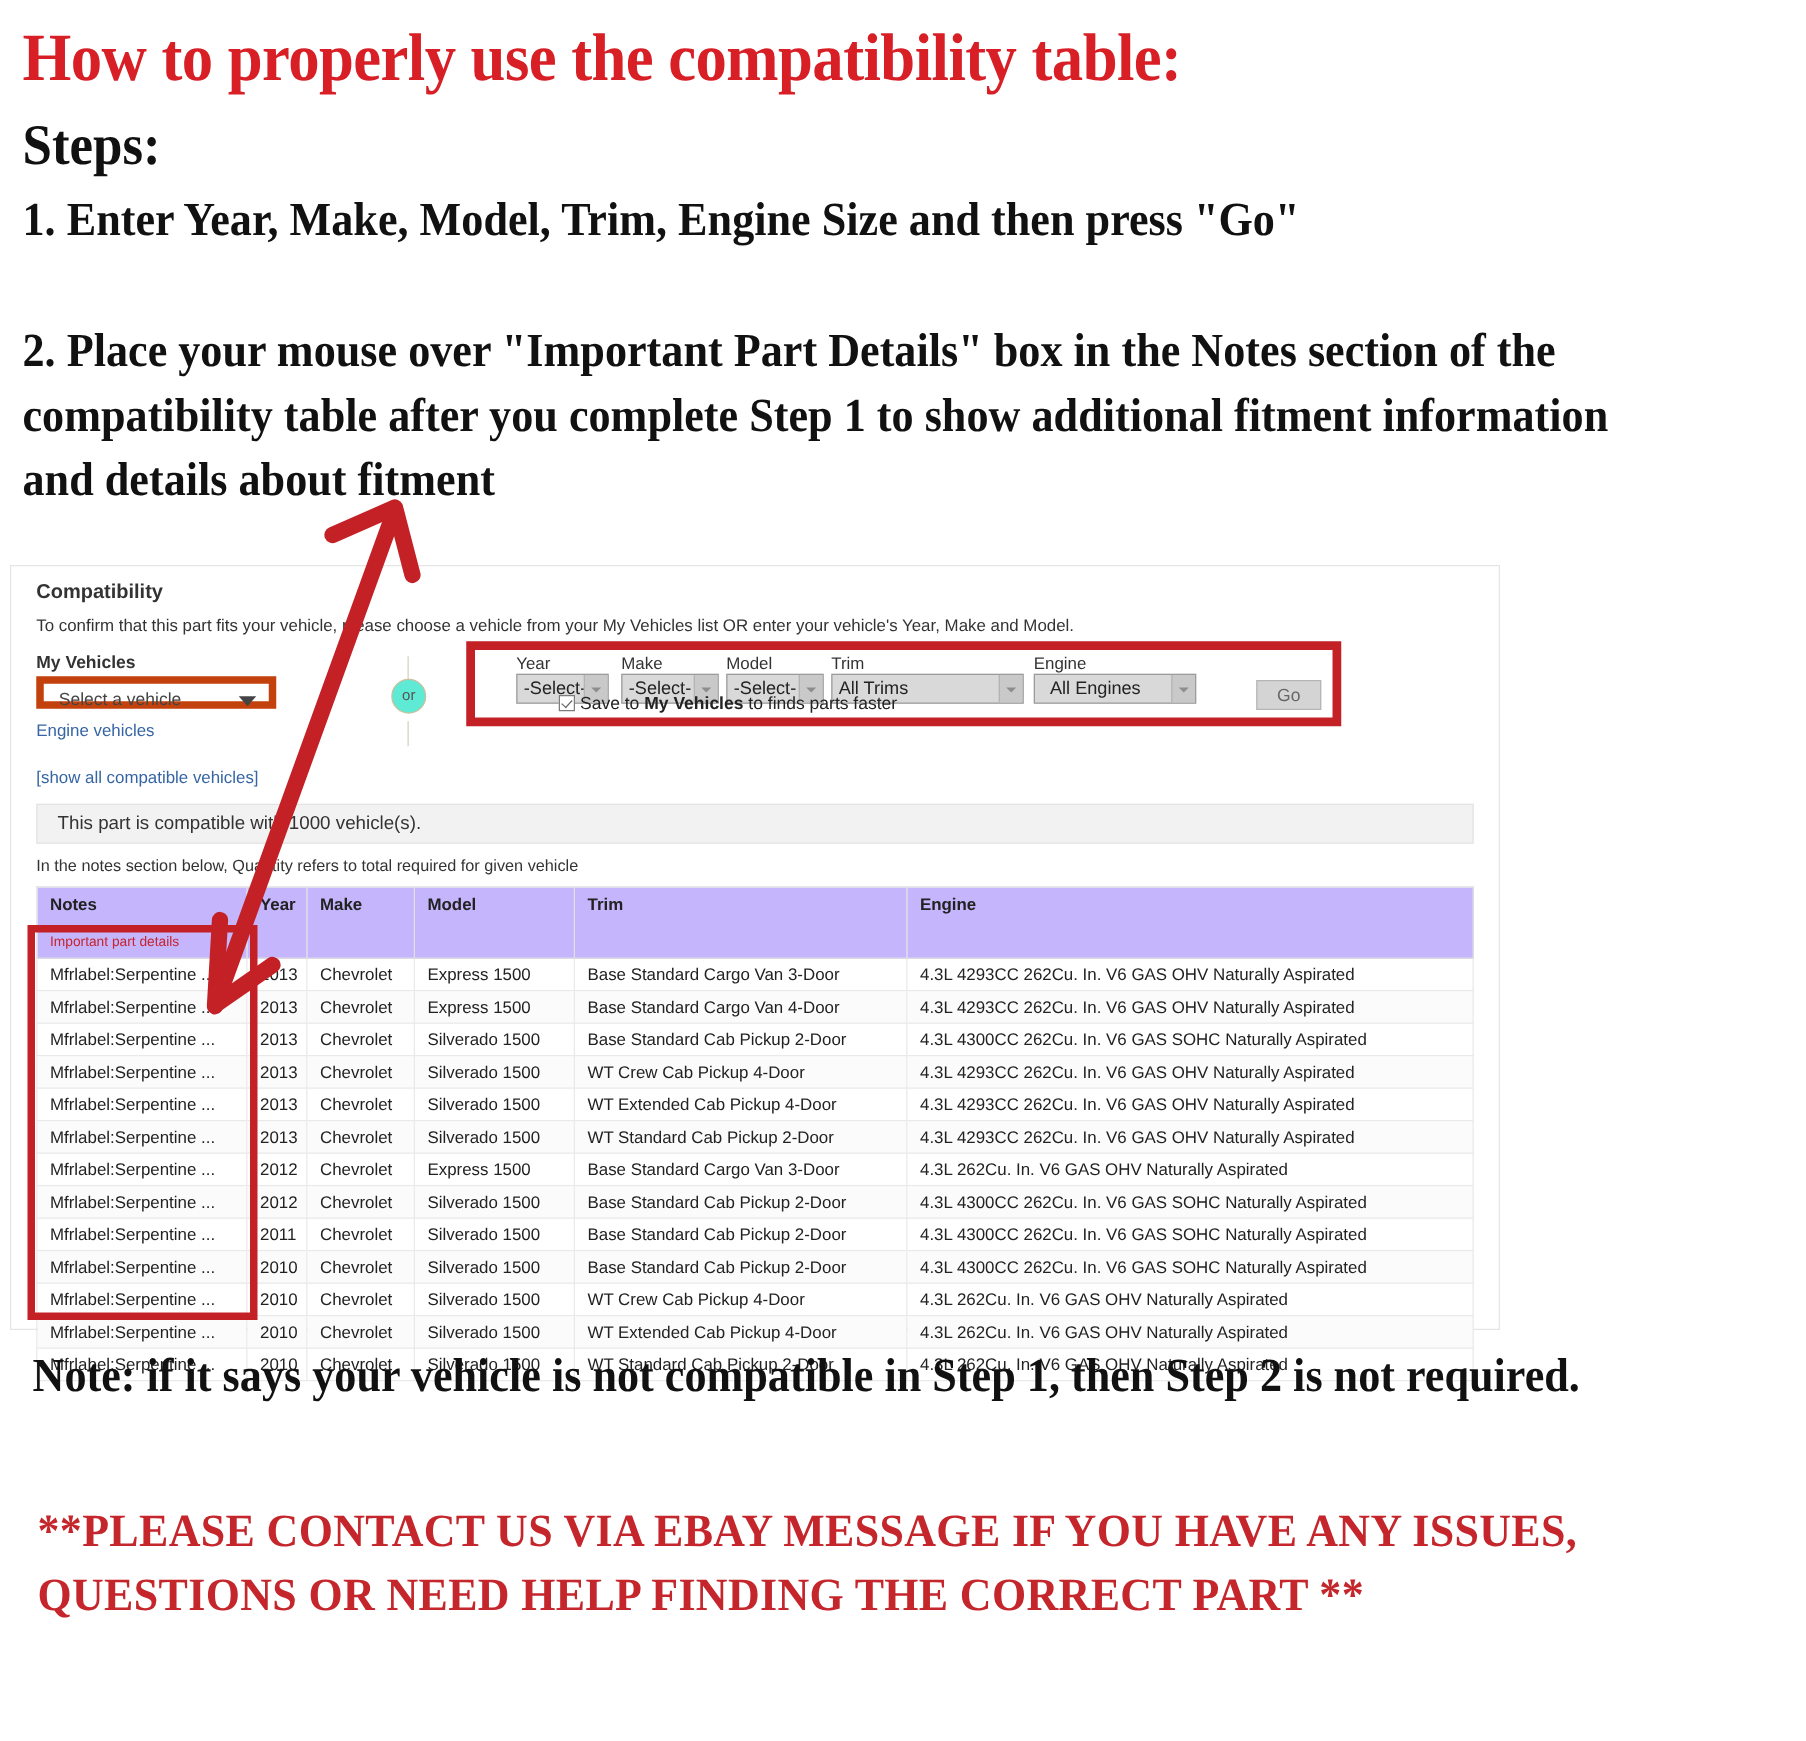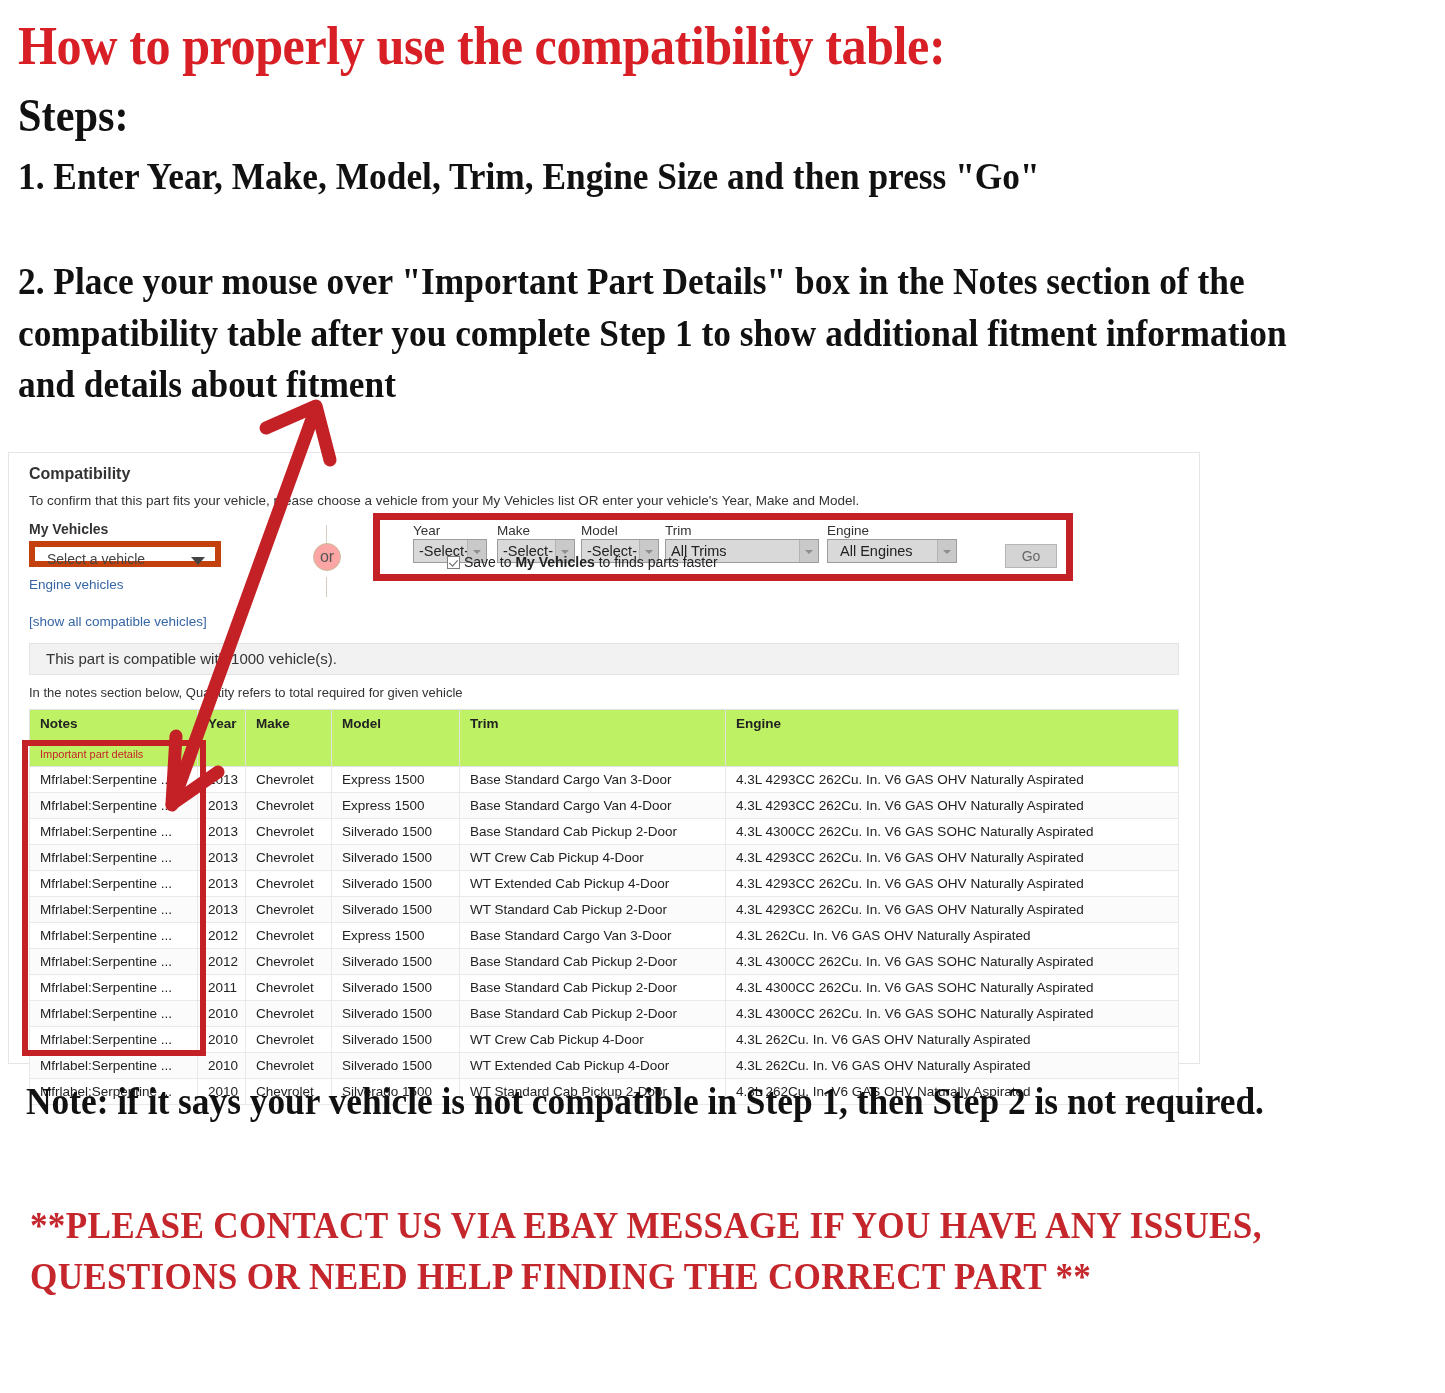--- a/index.html
+++ b/index.html
@@ -110,22 +110,22 @@
   }
 
   
   .or-wrap{position:absolute;left:298px;top:72px;width:40px;height:72px;}
   .or-line{position:absolute;left:19px;width:1px;background:#d6cfc0;}
   .or-line.top{top:0;height:20px;}
   .or-line.bot{top:52px;height:20px;}
   .or-circle{
     position:absolute;left:6px;top:18px;
     width:26px;height:26px;border-radius:50%;
-    border:1px solid #cbbf9e;background:#fca5a5;
-    font-size:16px;color:#555;text-align:center;line-height:25px;
+    border:1px solid #cbbf9e;background:#5eead4;
+    font-size:12px;color:#555;text-align:center;line-height:25px;
   }
 
   
   .red-box{
     position:absolute;left:364px;top:60px;
     width:700px;height:68px;
     border:7px solid #c42127;
     box-sizing:border-box;
     background:transparent;
   }
@@ -206,21 +206,21 @@
   
   .fit-table{
     position:absolute;left:20px;top:256px;
     width:1150px;
     border-collapse:collapse;
     font-size:13.5px;
     color:#222;
     table-layout:fixed;
   }
   .fit-table th{
-    background:#bef264;
+    background:#c4b5fd;
     text-align:left;
     font-weight:bold;
     font-size:13.5px;
     color:#222;
     padding:6px 0 6px 10px;
     border:1px solid #e0e0e0;
     height:34px;
     vertical-align:top;
   }
   .fit-table th .sub{

